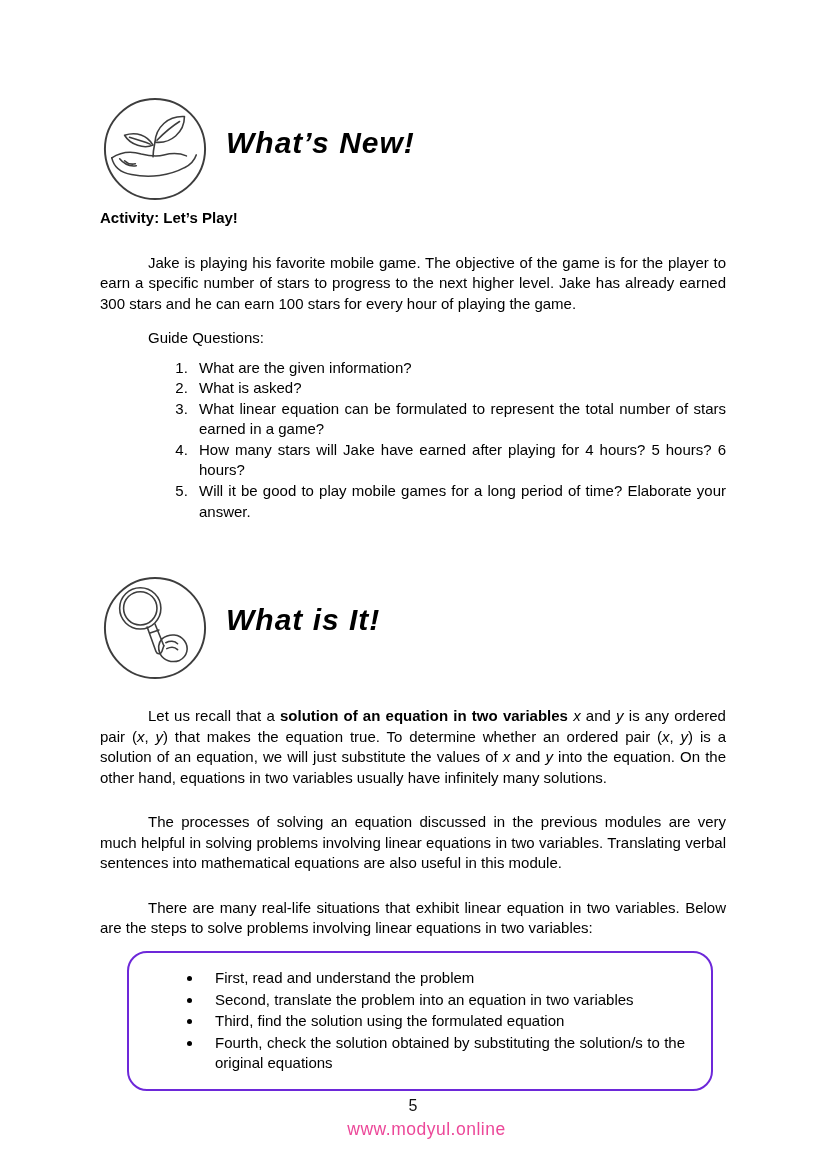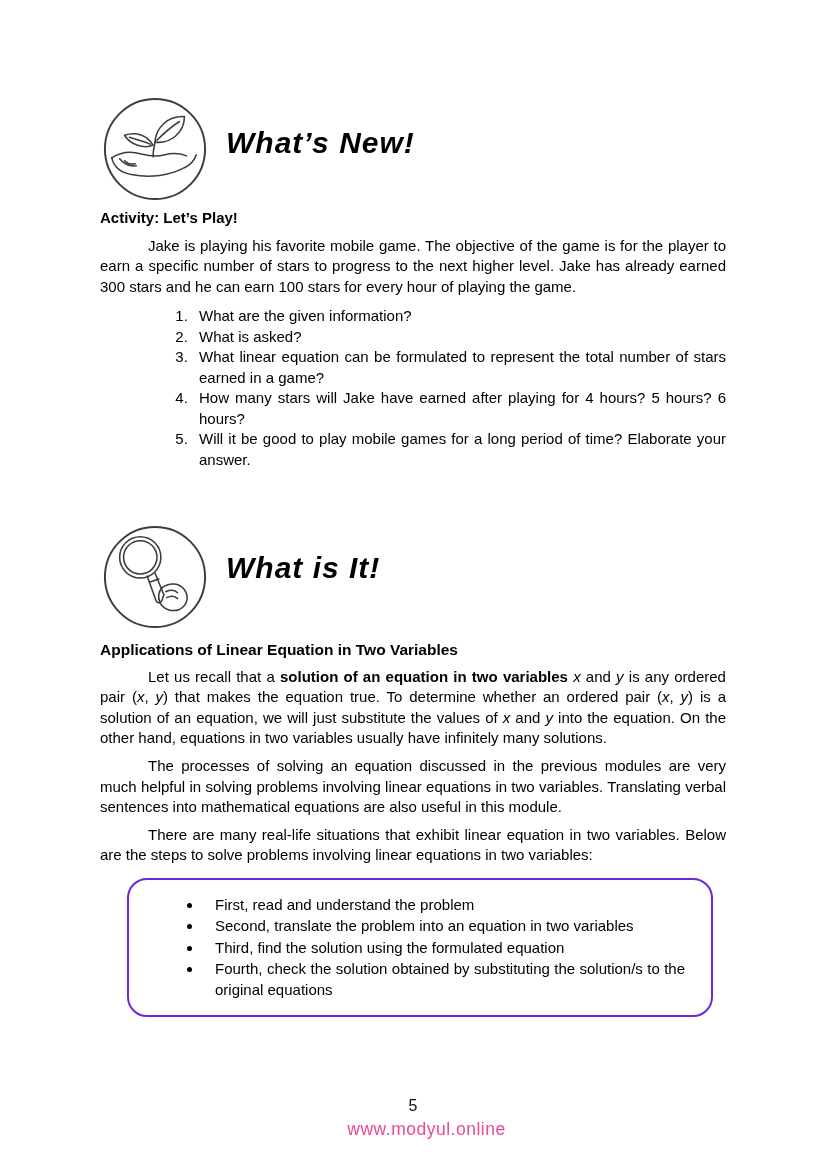--- a/index.html
+++ b/index.html
@@ -40,21 +40,21 @@
     margin-top: 4px;
   }
   .section-heading {
     font-size: 15.5px;
     font-weight: 700;
     margin-top: 8px;
   }
   p.body-par {
     text-align: justify;
     text-indent: 48px;
-    margin-top: 7px;
+    margin-top: 24px;
   }
   .guide-label { margin-top: 14px; margin-left: 48px; }
   ol.guide-list {
     margin-top: 9px;
     padding-left: 92px;
   }
   ol.guide-list li {
     text-align: justify;
     padding-left: 7px;
     margin-bottom: 0;
@@ -114,20 +114,21 @@
         <path class="line-art-thin" d="M24 66 C27 69 31 70 35 69"></path>
       </svg>
     </div>
     <div class="banner-title">What’s New!</div>
   </div>
 
   <div class="sub-heading">Activity: Let’s Play!</div>
 
   <p class="body-par">Jake is playing his favorite mobile game. The objective of the game is for the player to earn a specific number of stars to progress to the next higher level. Jake has already earned 300 stars and he can earn 100 stars for every hour of playing the game.</p>
 
+  <div class="guide-label">Guide Questions:</div>
 
   <ol class="guide-list">
     <li>What are the given information?</li>
     <li>What is asked?</li>
     <li>What linear equation can be formulated to represent the total number of stars earned in a game?</li>
     <li>How many stars will Jake have earned after playing for 4 hours? 5 hours? 6 hours?</li>
     <li>Will it be good to play mobile games for a long period of time? Elaborate your answer.</li>
   </ol>
 
   <div class="banner banner-2">
@@ -144,21 +145,20 @@
 
         <path class="line-art-thin" d="M62 66 C70 60 80 61 85 68 C90 75 88 84 80 88 C72 91 64 88 60 81"></path>
         <path class="line-art-thin" d="M60 81 C58 76 58 71 62 66"></path>
         <path class="line-art-thin" d="M66 70 C70 68 75 68 78 71"></path>
         <path class="line-art-thin" d="M67 76 C71 74 75 74 78 77"></path>
       </svg>
     </div>
     <div class="banner-title">What is It!</div>
   </div>
 
-  <div class="section-heading">Applications of Linear Equation in Two Variables</div>
 
   <p class="body-par"><span>Let us recall that a </span><span style="font-weight: 700;">solution of an equation in two variables</span><span> </span><span style="font-style: italic;">x</span><span> and </span><span style="font-style: italic;">y</span><span> is any ordered pair (</span><span style="font-style: italic;">x</span><span>, </span><span style="font-style: italic;">y</span><span>) that makes the equation true. To determine whether an ordered pair (</span><span style="font-style: italic;">x</span><span>, </span><span style="font-style: italic;">y</span><span>) is a solution of an equation, we will just substitute the values of </span><span style="font-style: italic;">x</span><span> and </span><span style="font-style: italic;">y</span><span> into the equation. On the other hand, equations in two variables usually have infinitely many solutions.</span></p>
 
   <p class="body-par">The processes of solving an equation discussed in the previous modules are very much helpful in solving problems involving linear equations in two variables. Translating verbal sentences into mathematical equations are also useful in this module.</p>
 
   <p class="body-par">There are many real-life situations that exhibit linear equation in two variables.  Below are the steps to solve problems involving linear equations in two variables:</p>
 
   <div class="steps-box">
     <ul class="steps-list">
       <li>First, read and understand the problem</li>

